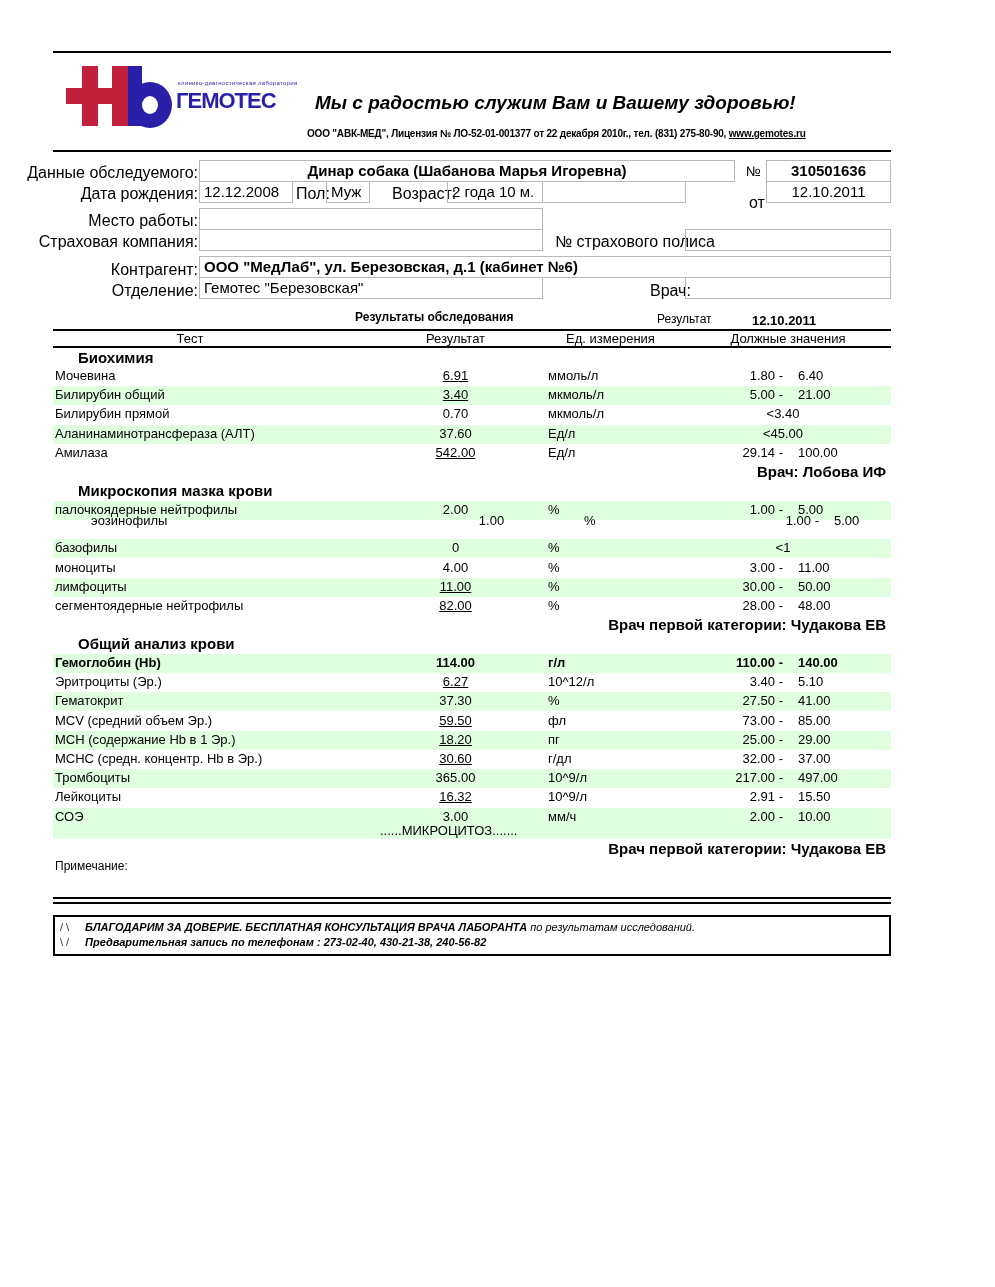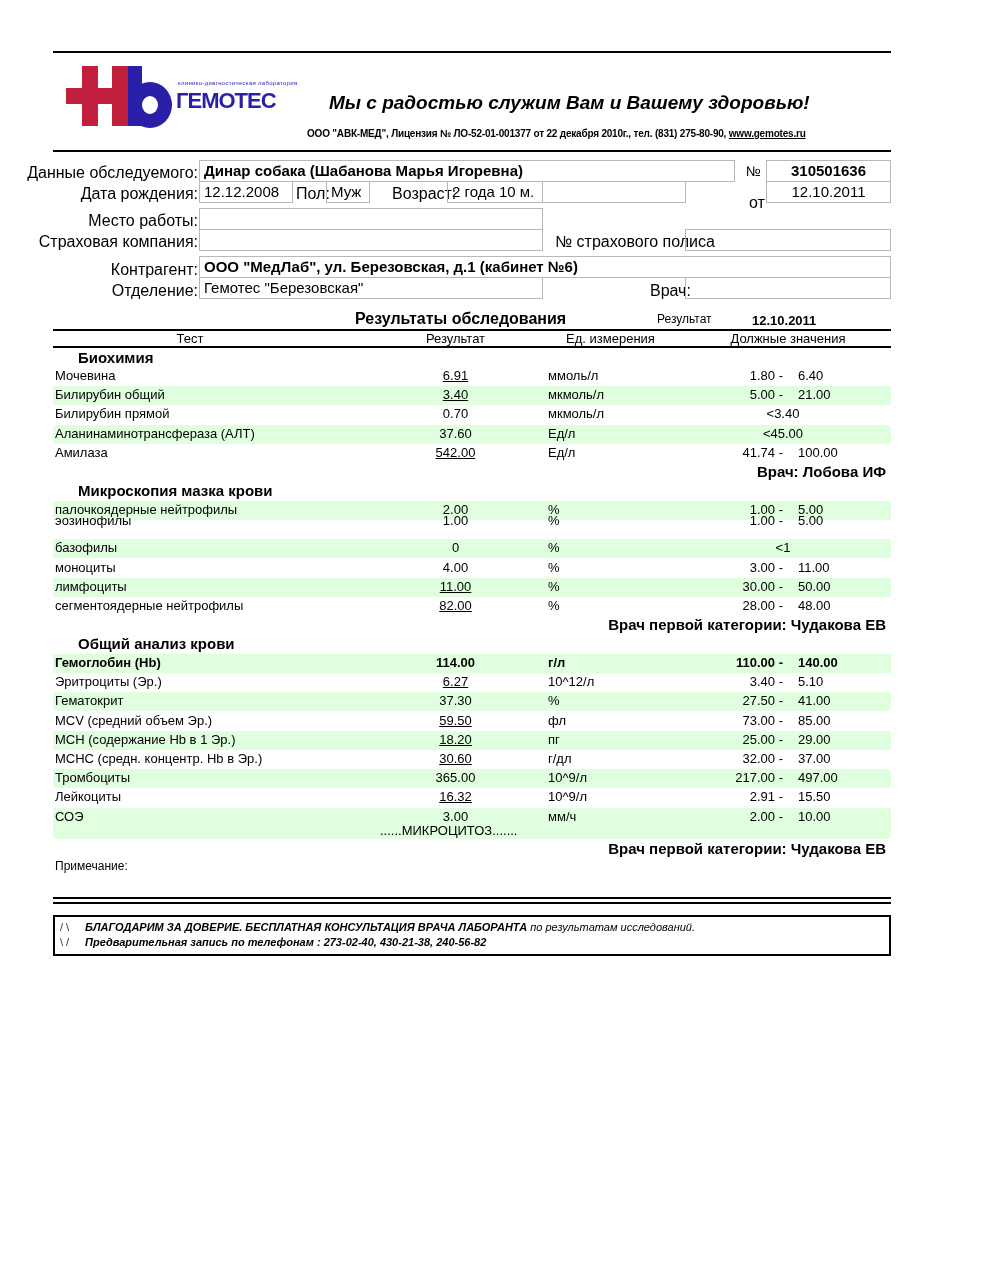--- a/index.html
+++ b/index.html
@@ -2,24 +2,24 @@
 <html><head>
 <meta charset="utf-8">
 <style>
   html, body { margin:0; padding:0; background:#fff; }
   body { width:995px; height:1287px; position:relative; font-family:"Liberation Sans", sans-serif; color:#000; overflow:hidden; }
   .abs { position:absolute; }
   .rule-thick { position:absolute; background:#000; }
   .lbl { position:absolute; font-size:16px; text-align:right; white-space:nowrap; }
   .box { position:absolute; border:1px solid #b8b8b8; box-sizing:border-box; font-size:15px; padding:0 4px; line-height:20px; white-space:nowrap; overflow:hidden; }
   .logo-plus-v { position:absolute; background:#c0203c; }
-  .slogan { position:absolute; left:329px; top:92px; font-size:19px; font-style:italic; font-weight:bold; }
+  .slogan { position:absolute; left:315px; top:92px; font-size:19px; font-style:italic; font-weight:bold; }
   .license { position:absolute; left:307px; top:128px; font-size:10px; font-weight:bold; letter-spacing:-0.2px; }
   .license a { color:#000; text-decoration:underline; }
-  .res-title { position:absolute; left:355px; top:310px; font-size:16px; font-weight:bold; }
+  .res-title { position:absolute; left:355px; top:310px; font-size:12px; font-weight:bold; }
   .colhead { position:absolute; top:331px; font-size:13px; text-align:center; }
   .row { position:absolute; left:53px; width:838px; height:19px; font-size:13px; }
   .row.alt { background:#dfffdf; }
   .cell { position:absolute; top:1px; white-space:nowrap; }
   .c-name { left:2px; }
   .c-val { left:340px; width:125px; text-align:center; }
   .c-val.u { text-decoration:underline; }
   .c-unit { left:495px; width:125px; }
   .c-lo { left:650px; width:80px; text-align:right; }
   .c-hi { left:745px; width:70px; text-align:left; }
@@ -45,21 +45,21 @@
   <div class="abs" style="left:112px;top:14px;font-size:6px;color:#2a1fa8;letter-spacing:0.3px;white-space:nowrap;">клинико-диагностическая лаборатория</div>
   <div class="abs" style="left:110px;top:22px;font-size:22px;font-weight:bold;color:#2a1fa8;letter-spacing:-1px;">ГЕМОТЕС</div>
 </div>
 
 <div class="slogan">Мы с радостью служим Вам и Вашему здоровью!</div>
 <div class="license"><span>ООО "АВК-МЕД", Лицензия № ЛО-52-01-001377 от 22 декабря 2010г., тел. (831) 275-80-90, </span><a>www.gemotes.ru</a></div>
 
 <div class="rule-thick" style="left:53px;top:150px;width:838px;height:2px;"></div>
 
 <div class="lbl" style="right:797px;top:164px;">Данные обследуемого:</div>
-<div class="box" style="left:199px;top:160px;width:536px;height:22px;font-weight:bold;">Динар собака (Шабанова Марья Игоревна)</div>
+<div class="box" style="left:199px;top:160px;width:536px;height:22px;font-weight:bold;text-align:center;">Динар собака (Шабанова Марья Игоревна)</div>
 <div class="lbl" style="left:746px;top:163px;font-size:14px;">№</div>
 <div class="box" style="left:766px;top:160px;width:125px;height:22px;font-weight:bold;text-align:center;">310501636</div>
 
 <div class="lbl" style="right:797px;top:185px;">Дата рождения:</div>
 <div class="box" style="left:199px;top:181px;width:94px;height:22px;">12.12.2008</div>
 <div class="lbl" style="left:296px;top:185px;">Пол:</div>
 <div class="box" style="left:326px;top:181px;width:44px;height:22px;">Муж</div>
 <div class="lbl" style="left:392px;top:185px;">Возраст:</div>
 <div class="box" style="left:447px;top:181px;width:96px;height:22px;">2 года 10 м.</div>
 <div class="box" style="left:542px;top:181px;width:144px;height:22px;"></div>
@@ -115,36 +115,36 @@
     <div class="row alt" style="top: 424.6px;">
       <span class="cell c-name">Аланинаминотрансфераза (АЛТ)</span>
       <span class="cell c-val">37.60</span>
       <span class="cell c-unit">Ед/л</span>
       <span class="cell c-norm">&lt;45.00</span>
     </div>
     <div class="row" style="top: 443.8px;">
       <span class="cell c-name">Амилаза</span>
       <span class="cell c-val u">542.00</span>
       <span class="cell c-unit">Ед/л</span>
-      <span class="cell c-lo">41.74 -</span>
+      <span class="cell c-lo">29.14 -</span>
       <span class="cell c-hi">100.00</span>
     </div>
   </div>
 <div class="doctor" style="top:463px;">Врач: Лобова ИФ</div>
 
 <div class="section" style="top:482px;">Микроскопия мазка крови</div>
 <div id="sec1">
     <div class="row alt" style="top: 501px;">
       <span class="cell c-name">палочкоядерные нейтрофилы</span>
       <span class="cell c-val">2.00</span>
       <span class="cell c-unit">%</span>
       <span class="cell c-lo">1.00 -</span>
       <span class="cell c-hi">5.00</span>
     </div>
-    <div class="row" style="top: 512px;">
+    <div class="row" style="top: 512px; margin-left: 36px;">
       <span class="cell c-name">эозинофилы</span>
       <span class="cell c-val">1.00</span>
       <span class="cell c-unit">%</span>
       <span class="cell c-lo">1.00 -</span>
       <span class="cell c-hi">5.00</span>
     </div>
     <div class="row alt" style="top: 539.4px;">
       <span class="cell c-name">базофилы</span>
       <span class="cell c-val">0</span>
       <span class="cell c-unit">%</span>

